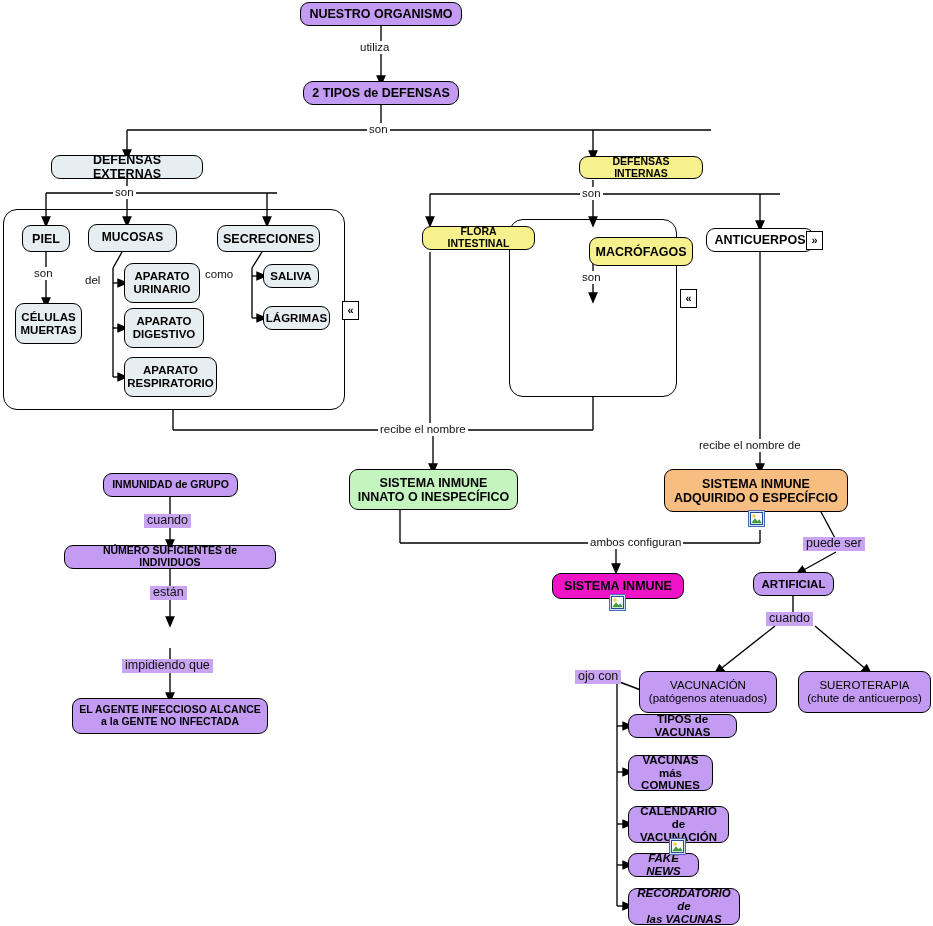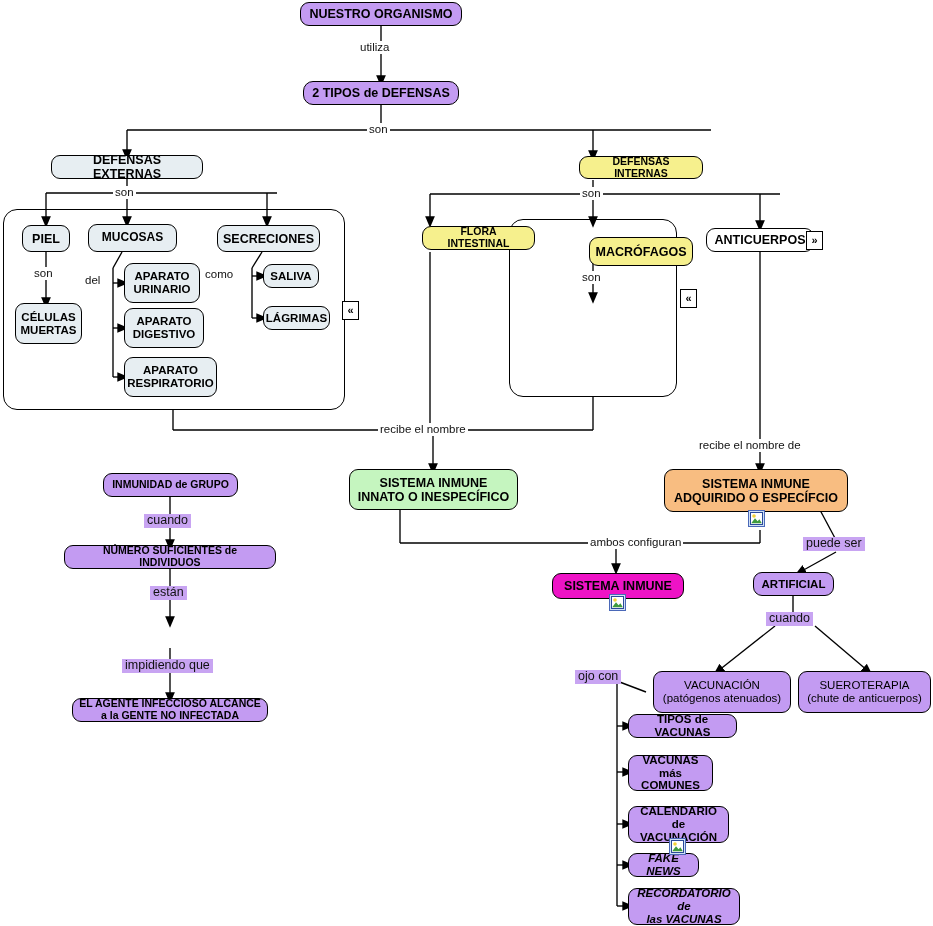--- a/index.html
+++ b/index.html
@@ -210,21 +210,21 @@
   </div>
 
   <div class="node c-magenta lg" style="left:552px;top:573px;width:132px;height:26px;">
     <span>SISTEMA INMUNE</span>
   </div>
 
   <div class="node c-purple md" style="left:753px;top:572px;width:81px;height:24px;">
     <span>ARTIFICIAL</span>
   </div>
 
-  <div class="node c-purple md" style="left:653px;top:671px;width:138px;height:42px;flex-direction:column;font-weight:normal;">
+  <div class="node c-purple md" style="left:639px;top:671px;width:138px;height:42px;flex-direction:column;font-weight:normal;">
     <span>VACUNACIÓN</span>
     <span>(patógenos atenuados)</span>
   </div>
 
   <div class="node c-purple md" style="left:798px;top:671px;width:133px;height:42px;flex-direction:column;font-weight:normal;">
     <span>SUEROTERAPIA</span>
     <span>(chute de anticuerpos)</span>
   </div>
 
   <div class="node c-purple md" style="left:628px;top:714px;width:109px;height:24px;">
@@ -252,21 +252,21 @@
 
   <div class="node c-purple sm" style="left:103px;top:473px;width:135px;height:24px;">
     <span>INMUNIDAD de GRUPO</span>
   </div>
 
   <div class="node c-purple sm" style="left:64px;top:545px;width:212px;height:24px;">
     <span>NÚMERO SUFICIENTES de INDIVIDUOS</span>
   </div>
 
 
-  <div class="node c-purple sm" style="left:72px;top:698px;width:196px;height:24px;flex-direction:column;">
+  <div class="node c-purple sm" style="left:72px;top:698px;width:196px;height:36px;flex-direction:column;">
     <span>EL AGENTE INFECCIOSO ALCANCE</span>
     <span>a la GENTE NO INFECTADA</span>
   </div>
 
   <div class="link-label" style="left:358px;top:41px;">utiliza</div>
   <div class="link-label" style="left:367px;top:123px;">son</div>
   <div class="link-label" style="left:113px;top:186px;">son</div>
   <div class="link-label" style="left:580px;top:187px;">son</div>
   <div class="link-label" style="left:32px;top:267px;">son</div>
   <div class="link-label" style="left:83px;top:274px;">del</div>

